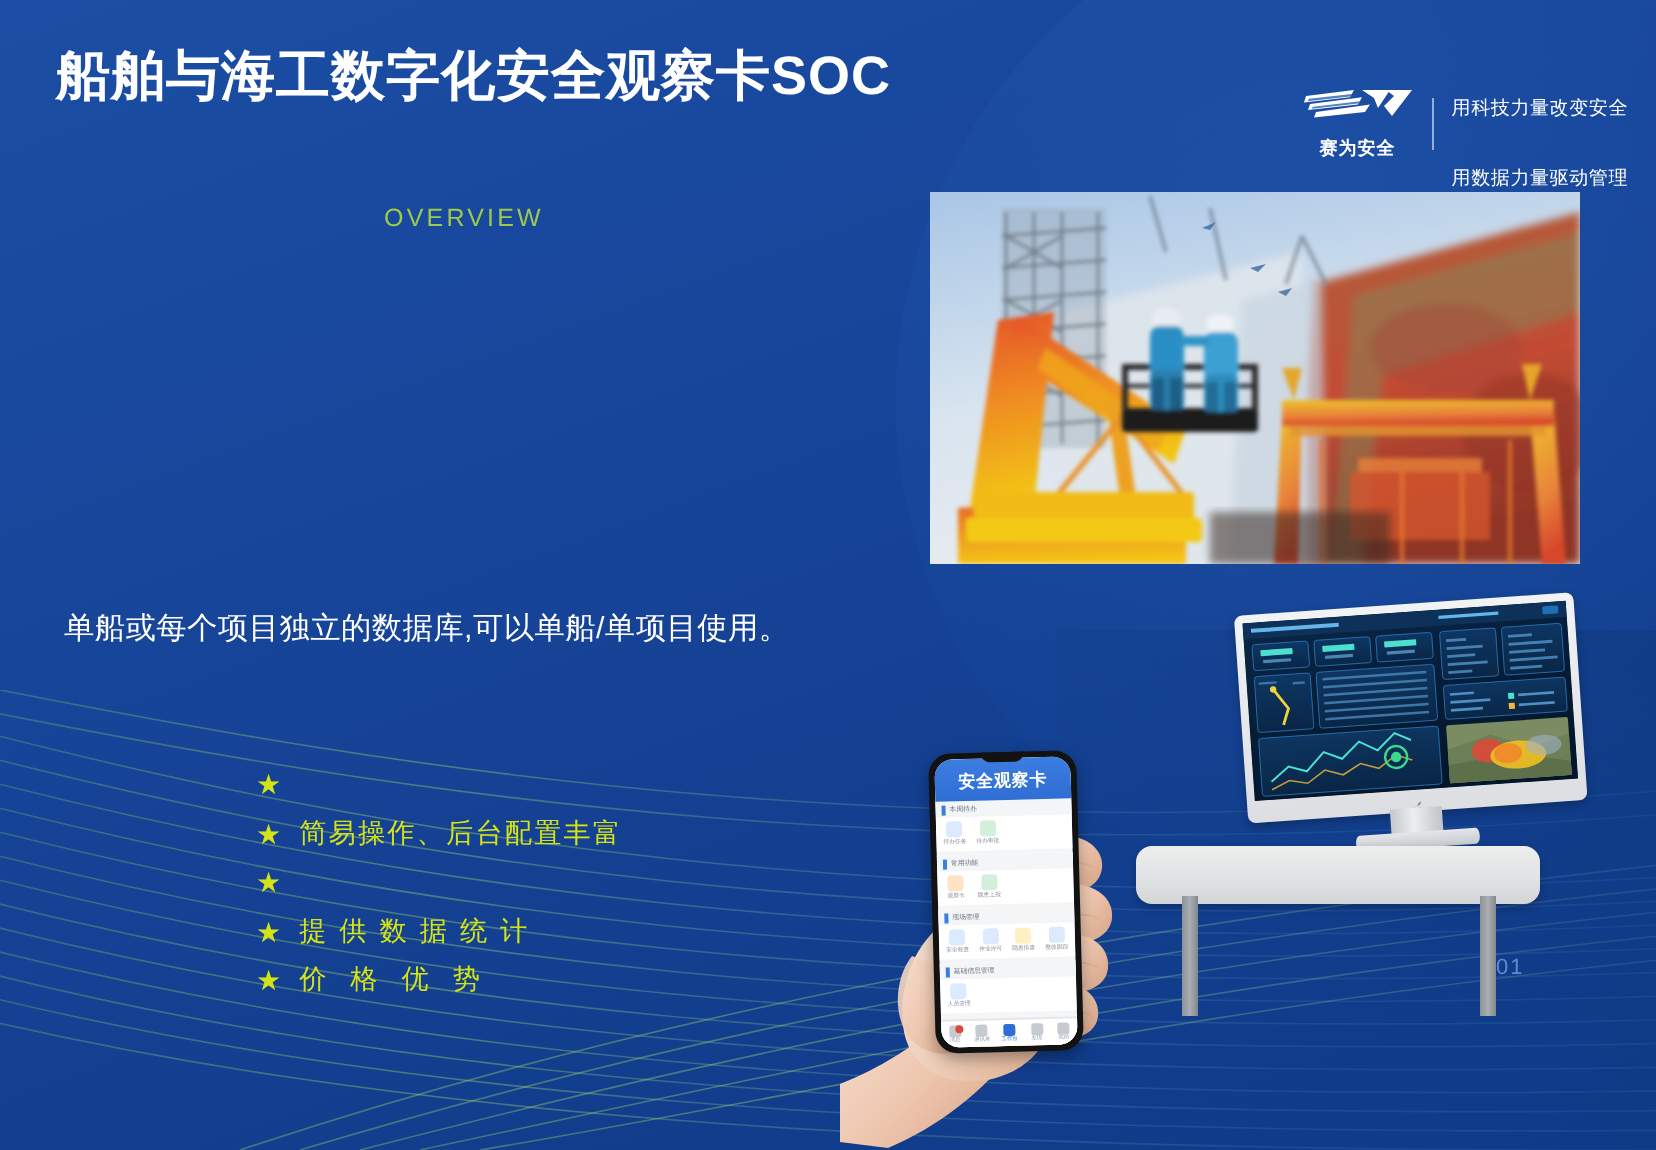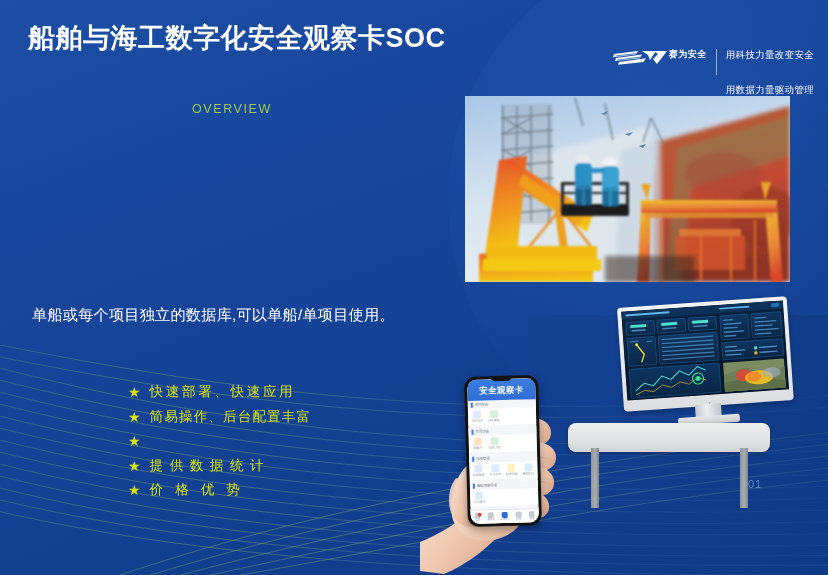--- a/index.html
+++ b/index.html
@@ -69,22 +69,22 @@
   .logo-block {
     position: absolute;
     right: 14px;
     top: 28px;
     display: flex;
     align-items: center;
     gap: 9px;
   }
   .logo-mark {
     display: flex;
-    flex-direction: row;
-    align-items: flex-start;
+    flex-direction: column;
+    align-items: center;
     gap: 1px;
   }
   .logo-sw { display: block; }
   .logo-cn {
     font-size: 9px;
     font-weight: 700;
     color: #ffffff;
     letter-spacing: 0.5px;
     line-height: 1;
   }
@@ -506,21 +506,20 @@
 
   <div class="overview-head">
     <div class="overview-en">OVERVIEW</div>
   </div>
 
   <div class="body-copy-2">单船或每个项目独立的数据库,可以单船/单项目使用。</div>
 
   <div class="bullets">
     <div class="bullet-row">
       <span class="bullet-star">★</span>
-      <span class="bullet-text sp-1">快速部署、快速应用</span>
     </div>
     <div class="bullet-row">
       <span class="bullet-star">★</span>
       <span class="bullet-text">简易操作、后台配置丰富</span>
     </div>
     <div class="bullet-row">
       <span class="bullet-star">★</span>
     </div>
     <div class="bullet-row">
       <span class="bullet-star">★</span>

